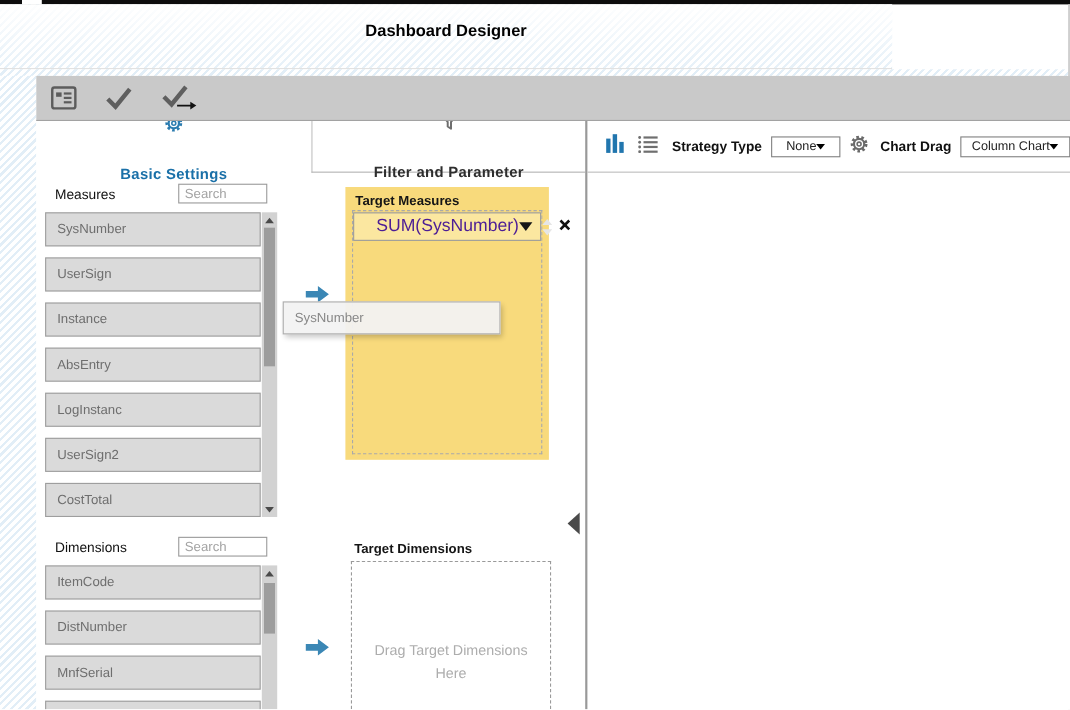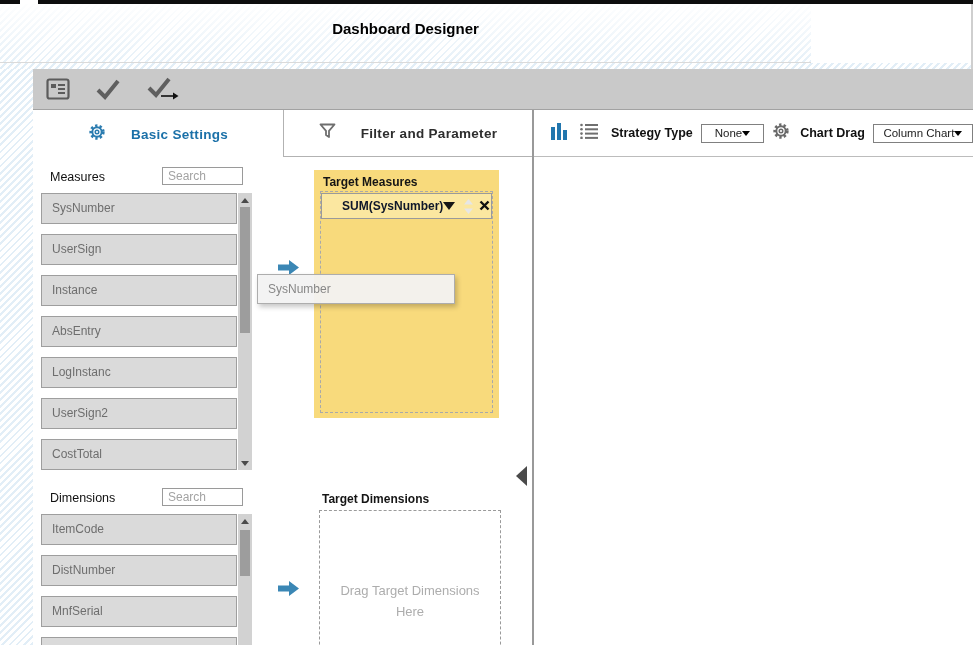--- a/index.html
+++ b/index.html
@@ -25,21 +25,21 @@
   
   #toolbar { position:absolute; left:33px; top:69px; width:940px; height:41px; background:#c9c9c9; border-bottom:1px solid #a2a2a2;
              display:flex; align-items:center; padding-left:13px; gap:24px; }
   .tool-btn { display:flex; align-items:center; justify-content:center; cursor:default; }
 
   
   #left-panel  { position:absolute; left:33px;  top:110px; width:250px; height:535px; background:#fff; overflow:hidden; }
   #mid-panel   { position:absolute; left:283px; top:110px; width:249px; height:535px; background:#fff; overflow:hidden; }
   #right-panel { position:absolute; left:532px; top:110px; width:441px; height:535px; background:#fff; border-left:2px solid #999; }
 
-  .panel-header { height:48px; display:flex; align-items:center; justify-content:center; gap:25px; }
+  .panel-header { height:48px; display:flex; align-items:center; justify-content:center; gap:25px;flex-direction:column; }
   #left-panel .panel-header-label { color:#1a70a8; font-weight:bold; font-size:13.5px; letter-spacing:.3px; }
   #mid-panel .panel-header { height:47px; border-left:1px solid #b2b2b2; border-bottom:1px solid #b2b2b2; }
   #mid-panel .panel-header-label { color:#2e2e2e; font-weight:bold; font-size:13.5px; letter-spacing:.3px; }
 
   .section-label { position:absolute; left:17px; font-size:12.5px; font-weight:normal; color:#111; }
   .search-input { position:absolute; left:129px; width:81px; height:18px; border:1px solid #9a9a9a; background:transparent;
                   font-family:"Liberation Sans", sans-serif; font-size:12px; color:#555; padding:1px 5px; }
   .search-input::placeholder { color:#a3a3a3; opacity:1; }
 
   .item-list { position:absolute; left:8px; width:197px; }
@@ -52,21 +52,21 @@
   .sb-arrow-up   { border-left:4px solid transparent; border-right:4px solid transparent; border-bottom:5px solid #4a4a4a; top:5px; }
   .sb-arrow-down { border-left:4px solid transparent; border-right:4px solid transparent; border-top:5px solid #4a4a4a; bottom:4px; }
   .sb-thumb { position:absolute; left:2px; width:10px; background:#9d9d9d; }
 
   
   #target-measures { position:absolute; left:31px; top:60px; width:185px; height:248px; background:#f8da7c; }
   #target-measures .tm-title { padding:5px 0 0 9px; font-size:12px; font-weight:bold; color:#151515; }
   #target-measures .tm-dashed { position:absolute; left:6px; top:21px; right:6px; bottom:5px; border:1px dashed #a9a9a9; }
   #measure-pill { position:absolute; left:7px; top:23px; width:171px; height:26px; background:#fbe7a0; border:1px solid #9a9a9a;
                   display:flex; align-items:center; padding:0 7px 0 20px; }
-  #measure-pill .pill-label { flex:1; font-size:12px; color:#0f172a;font-weight:bold; }
+  #measure-pill .pill-label { flex:1; font-size:16px; color:#4c1d95; }
   .caret-down { width:0; height:0; border-left:6px solid transparent; border-right:6px solid transparent; border-top:8px solid #161616; }
   #measure-pill .updown { margin:0 5px 0 8px; display:flex; }
 
   
   #target-dimensions-title { position:absolute; left:39px; top:382px; font-size:12px; font-weight:bold; color:#151515; }
   #target-dimensions { position:absolute; left:36px; top:400px; width:182px; height:170px; border:1px dashed #9a9a9a; }
   #target-dimensions .drop-hint { margin:70px auto 0; width:162px; text-align:center; font-size:13px; color:#adadad; line-height:1.6; }
 
   
   .flow-arrow { position:absolute; }

